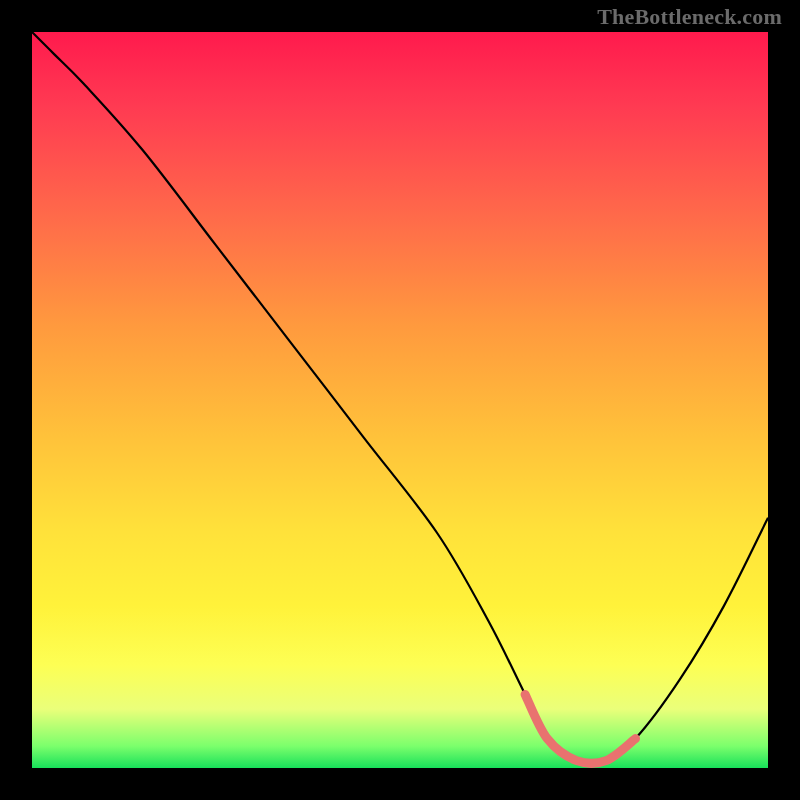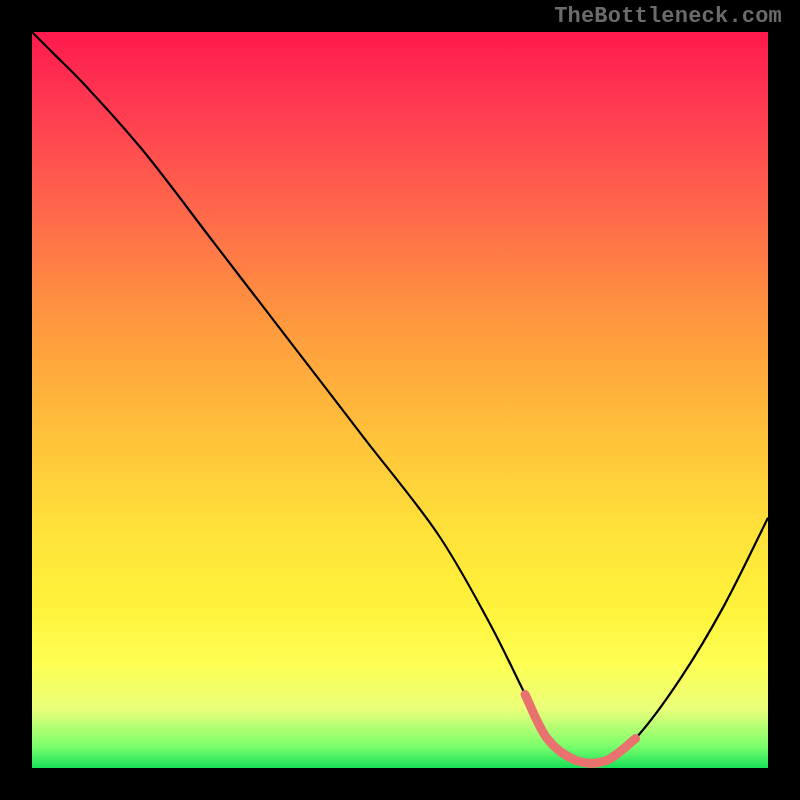--- a/index.html
+++ b/index.html
@@ -36,21 +36,21 @@
       #fdff54 86%,
       #eaff7a 92%,
       #7cff6c 97%,
       #18e05a 100%
     );
   }
   .attribution {
     position: absolute;
     top: 4px;
     right: 18px;
-    font-family: Liberation Mono, monospace;
+    font-family: Liberation Serif, serif;
     font-size: 22px;
     font-weight: 600;
     color: #6b6b6b;
     letter-spacing: 0.2px;
   }
   svg.curve {
     position: absolute;
     left: 0;
     top: 0;
     width: 736px;

